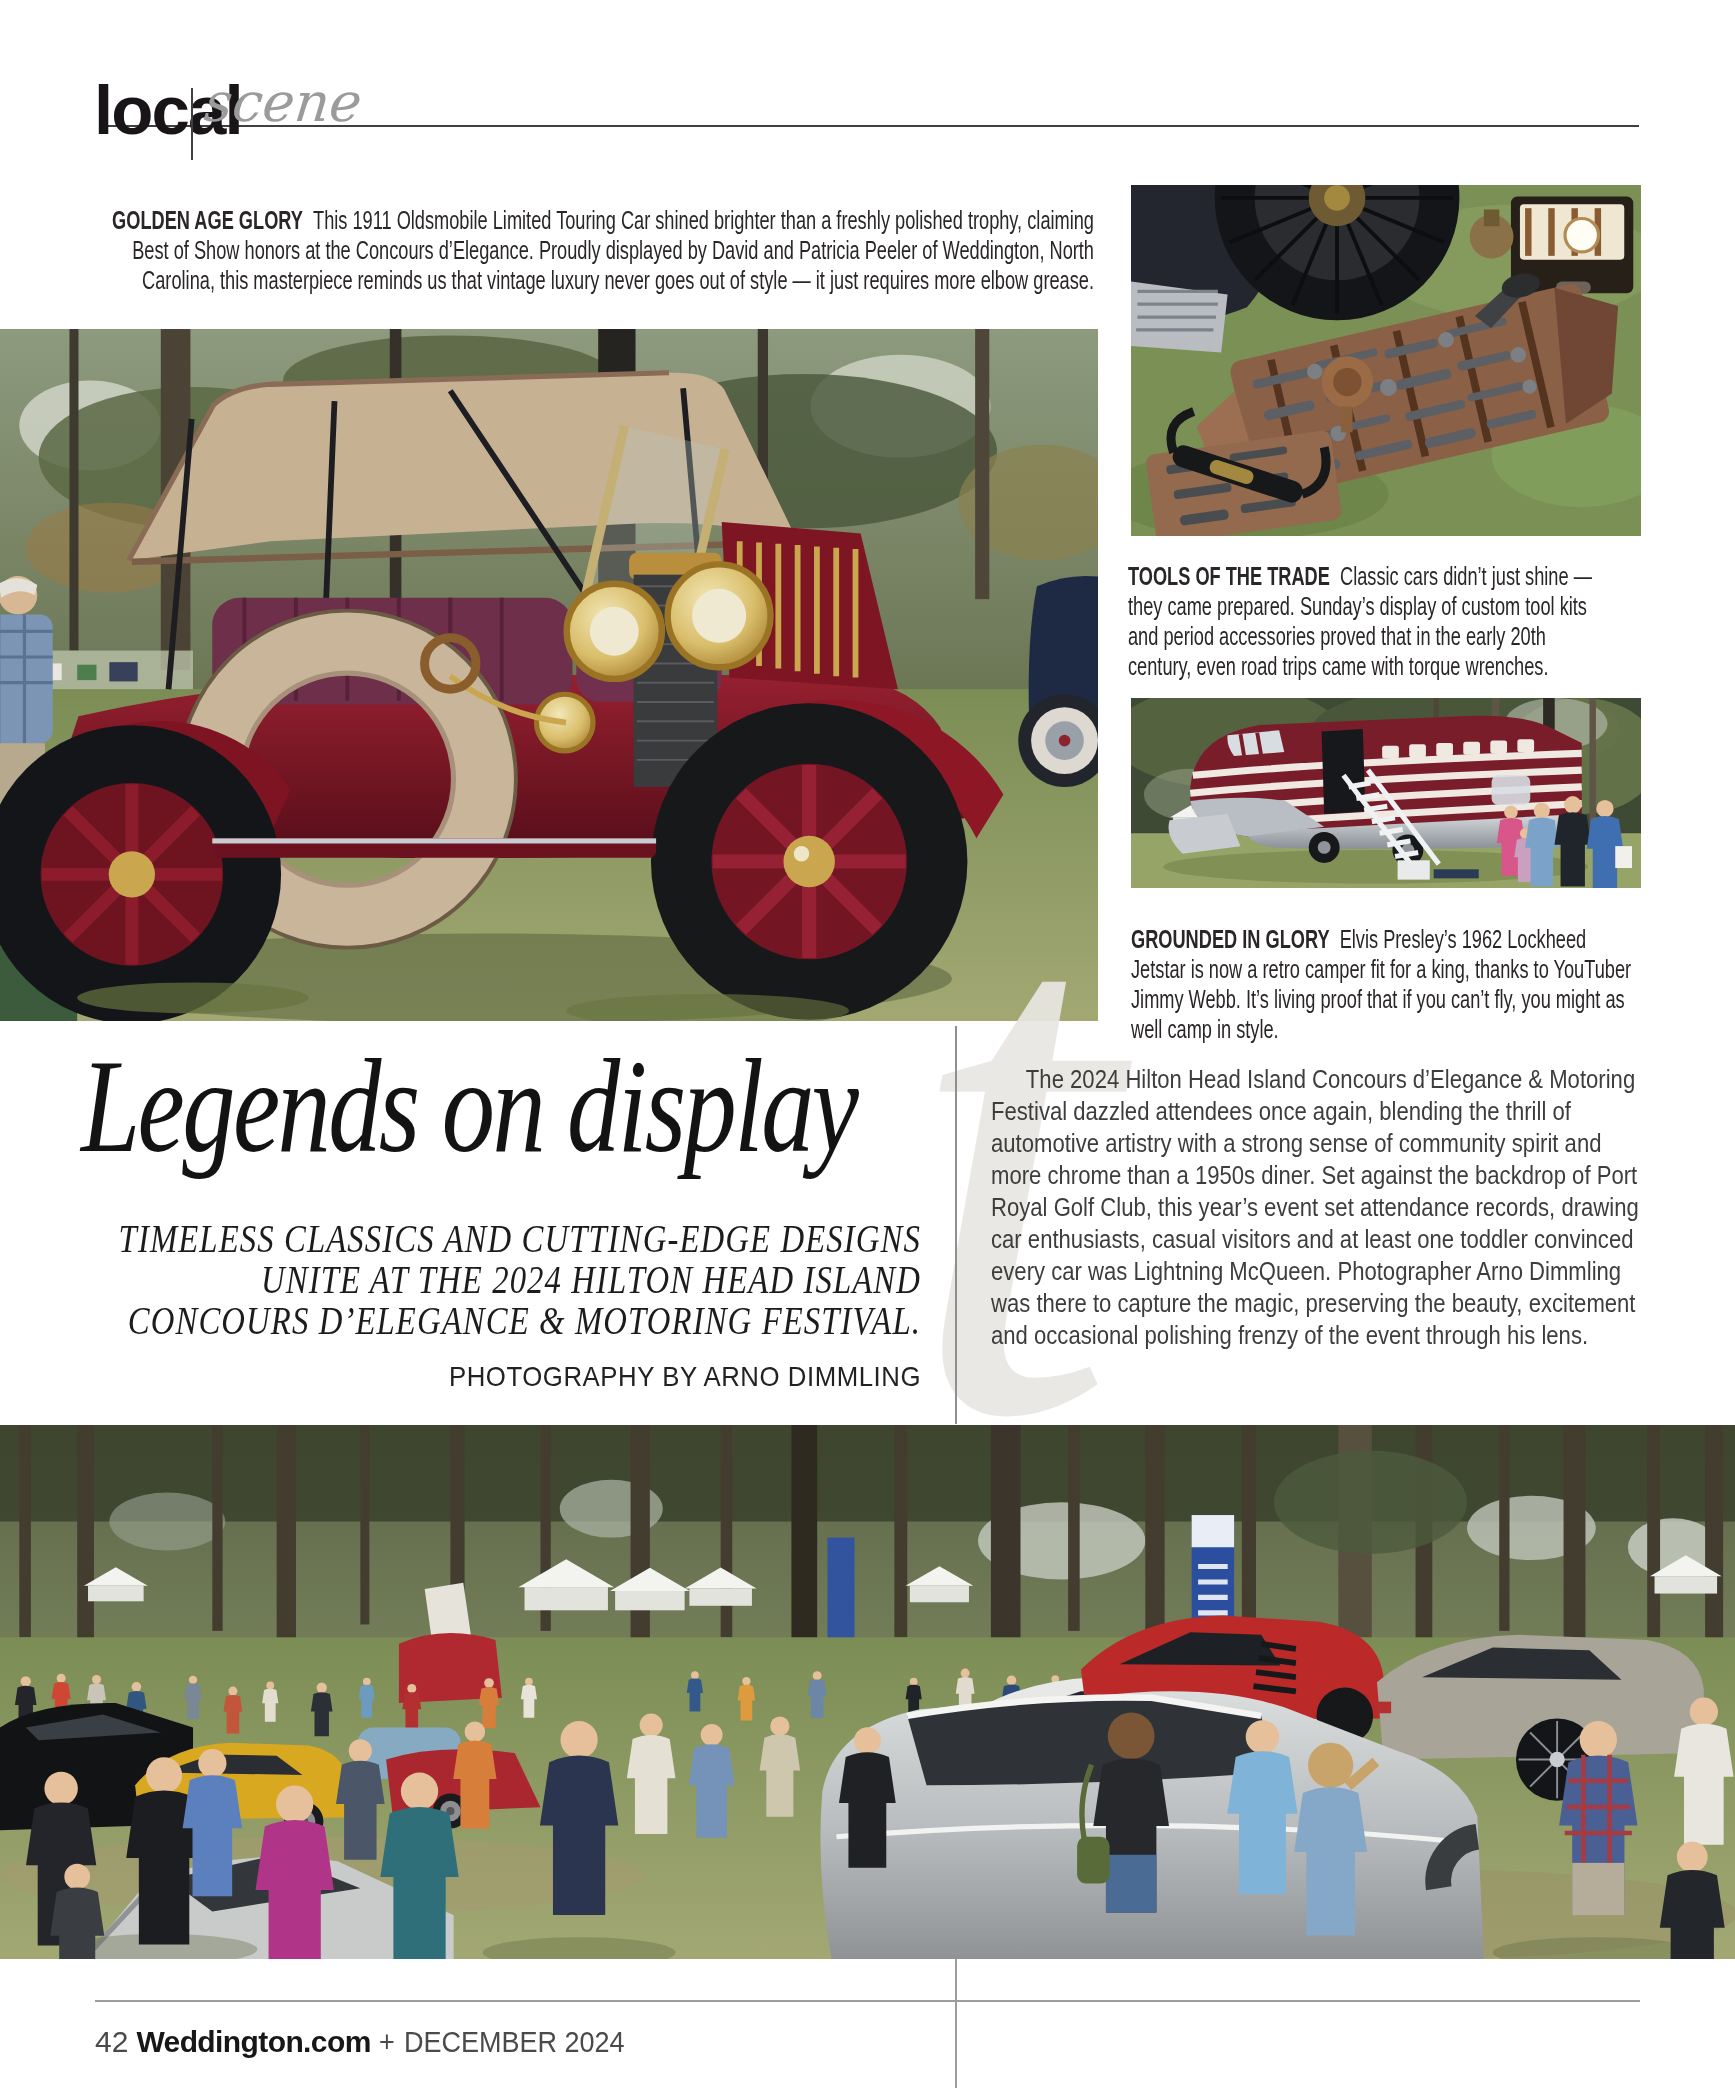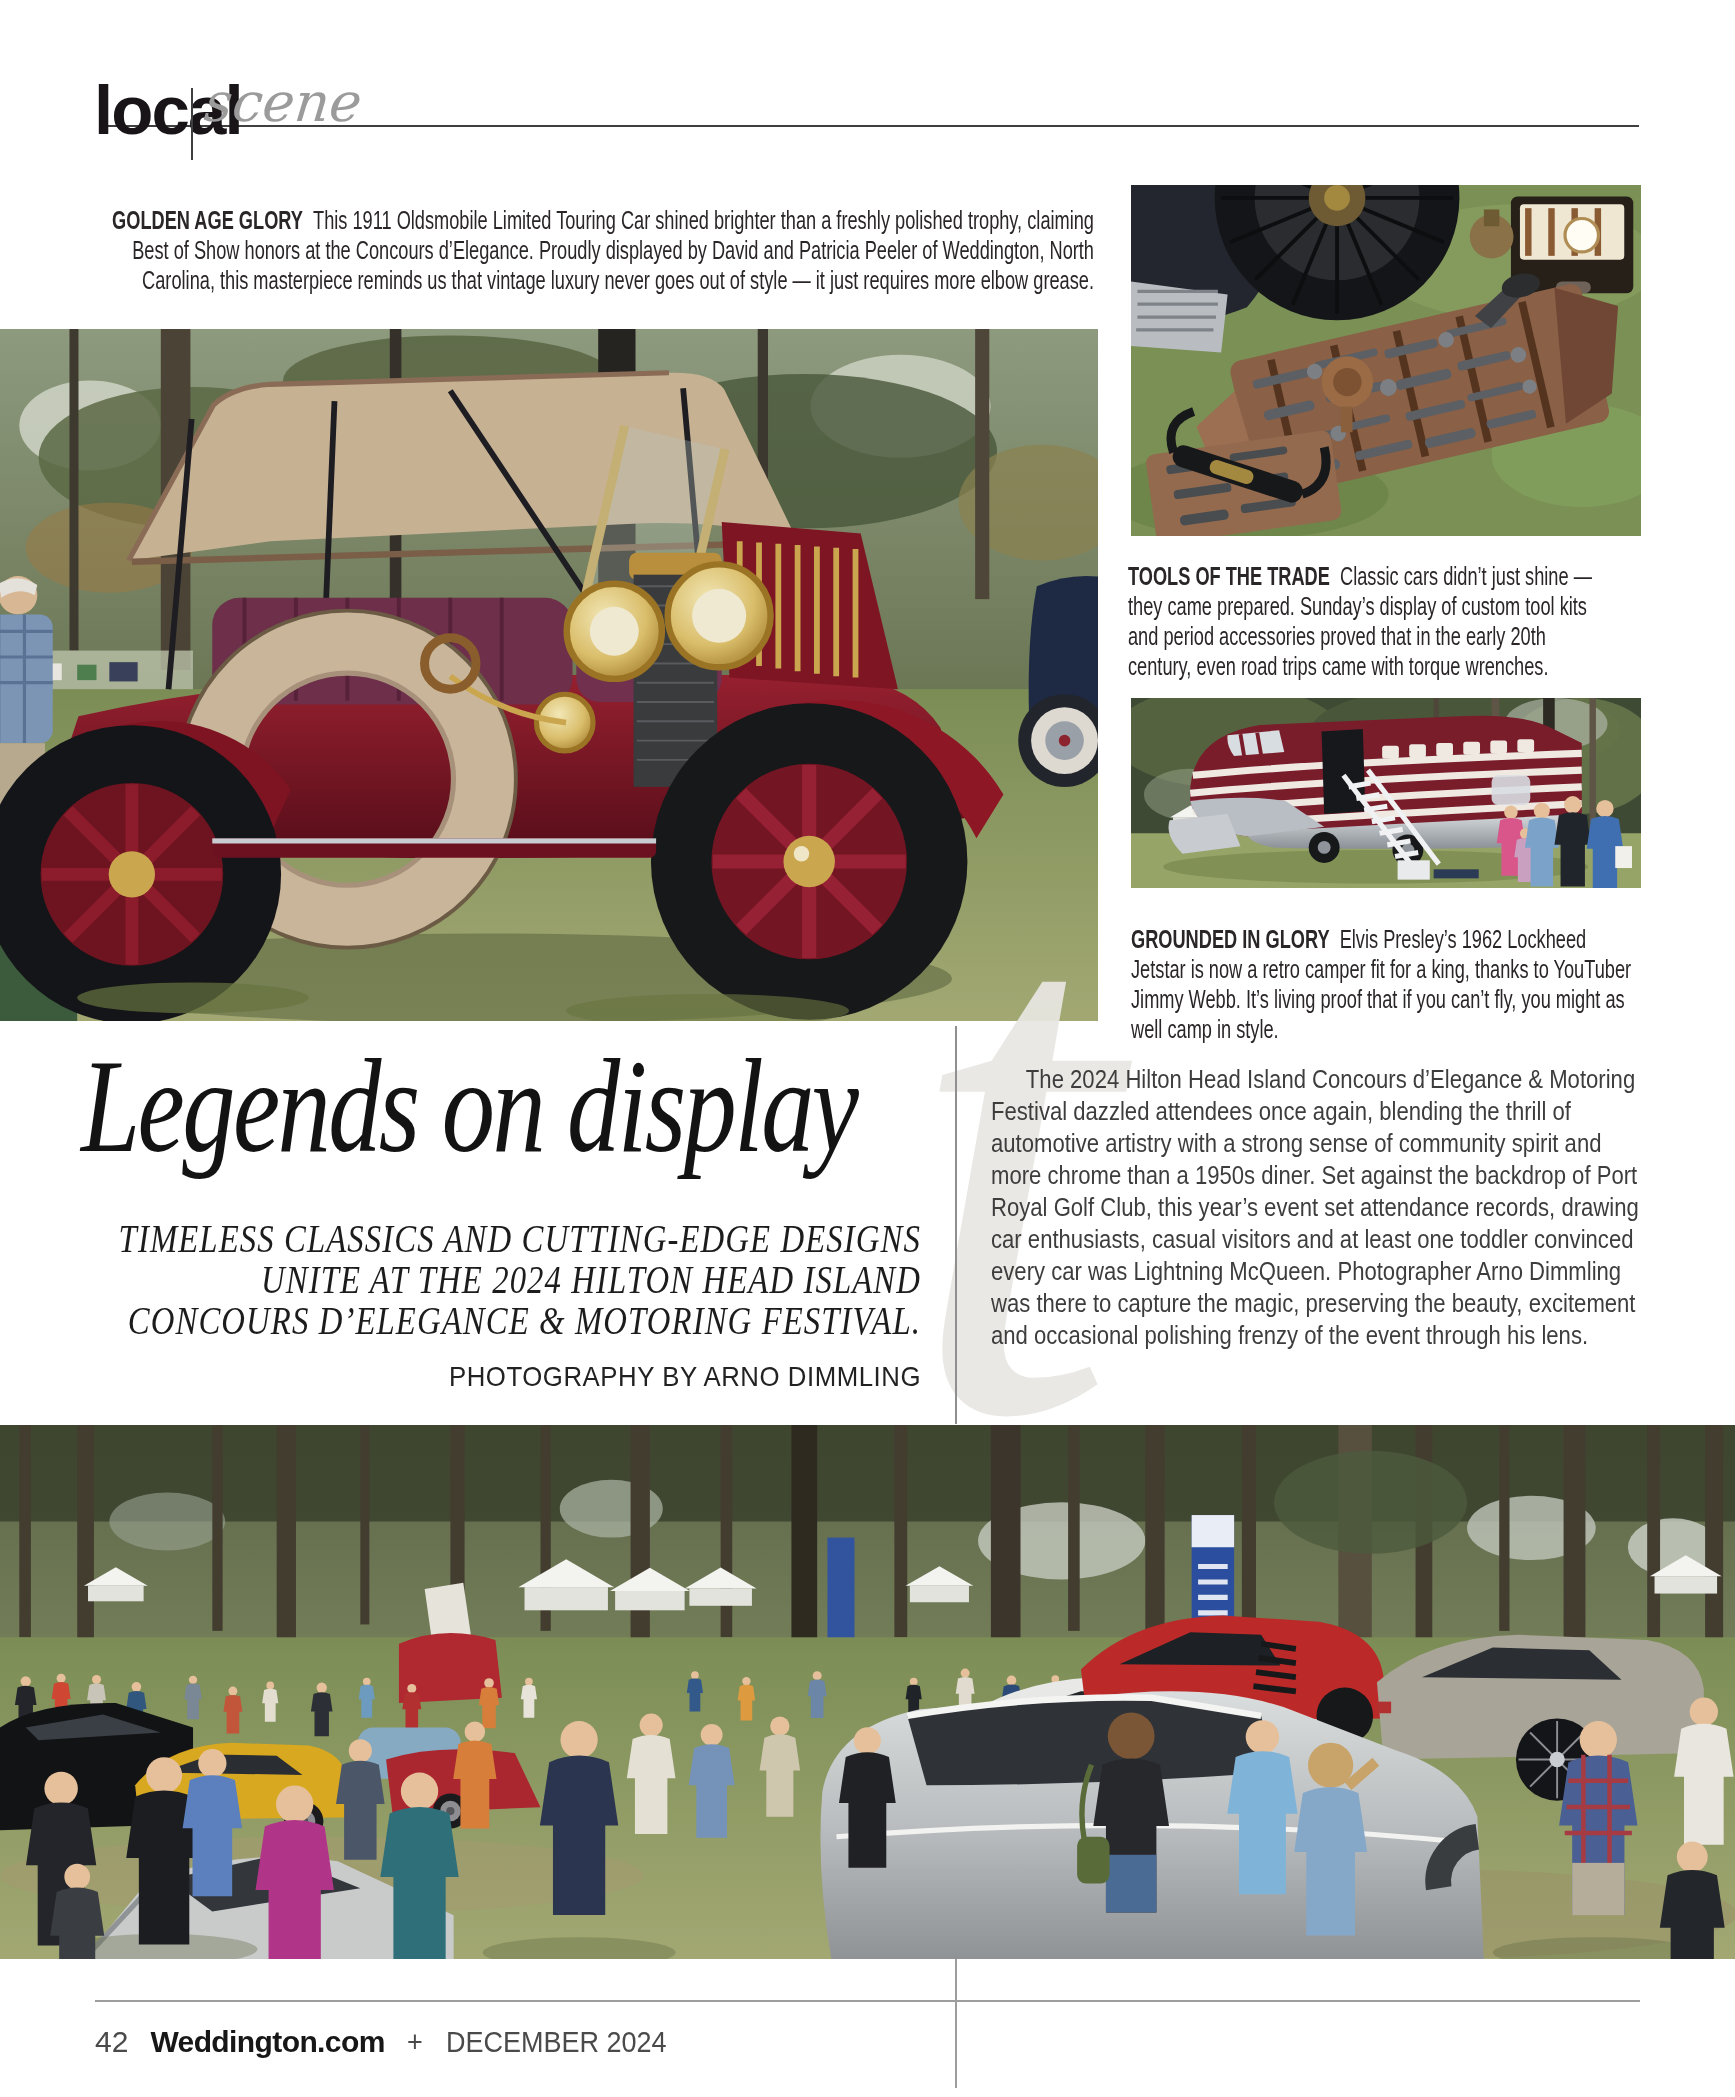--- a/index.html
+++ b/index.html
@@ -37,21 +37,21 @@
   .photo{position:absolute;overflow:hidden;z-index:0;background:#cfd2c5;}
   .photo svg{display:block;width:100%;height:100%;}
   .main-photo{left:0;top:329px;width:1098px;height:692px;}
   .tools-photo{left:1131px;top:185px;width:510px;height:351px;}
   .jet-photo{left:1131px;top:698px;width:510px;height:190px;}
   .crowd-photo{left:0;top:1425px;width:1736px;height:534px;}
   
   .footer-rule{position:absolute;left:95px;top:2000px;width:1545px;height:1.9px;background:#9d9d9d;z-index:2;}
   .footer-tick{position:absolute;left:955px;top:1959px;width:1.9px;height:129px;background:#9d9d9d;z-index:2;}
   .footer{position:absolute;left:95px;top:2025px;font-size:30px;color:#4a4a4a;z-index:2;display:flex;
-          align-items:baseline;gap:22px;}
+          align-items:baseline;gap:8px;}
   .footer .site{font-weight:700;color:#171717;letter-spacing:-0.6px;}
   .footer .issue,.footer .sep{color:#4a4a4a;transform:scaleX(.9);transform-origin:left;display:inline-block;}
 </style>
 </head>
 <body>
 
 <div id="page">
 
   <svg width="0" height="0" style="position:absolute" aria-hidden="true">
     <defs>

